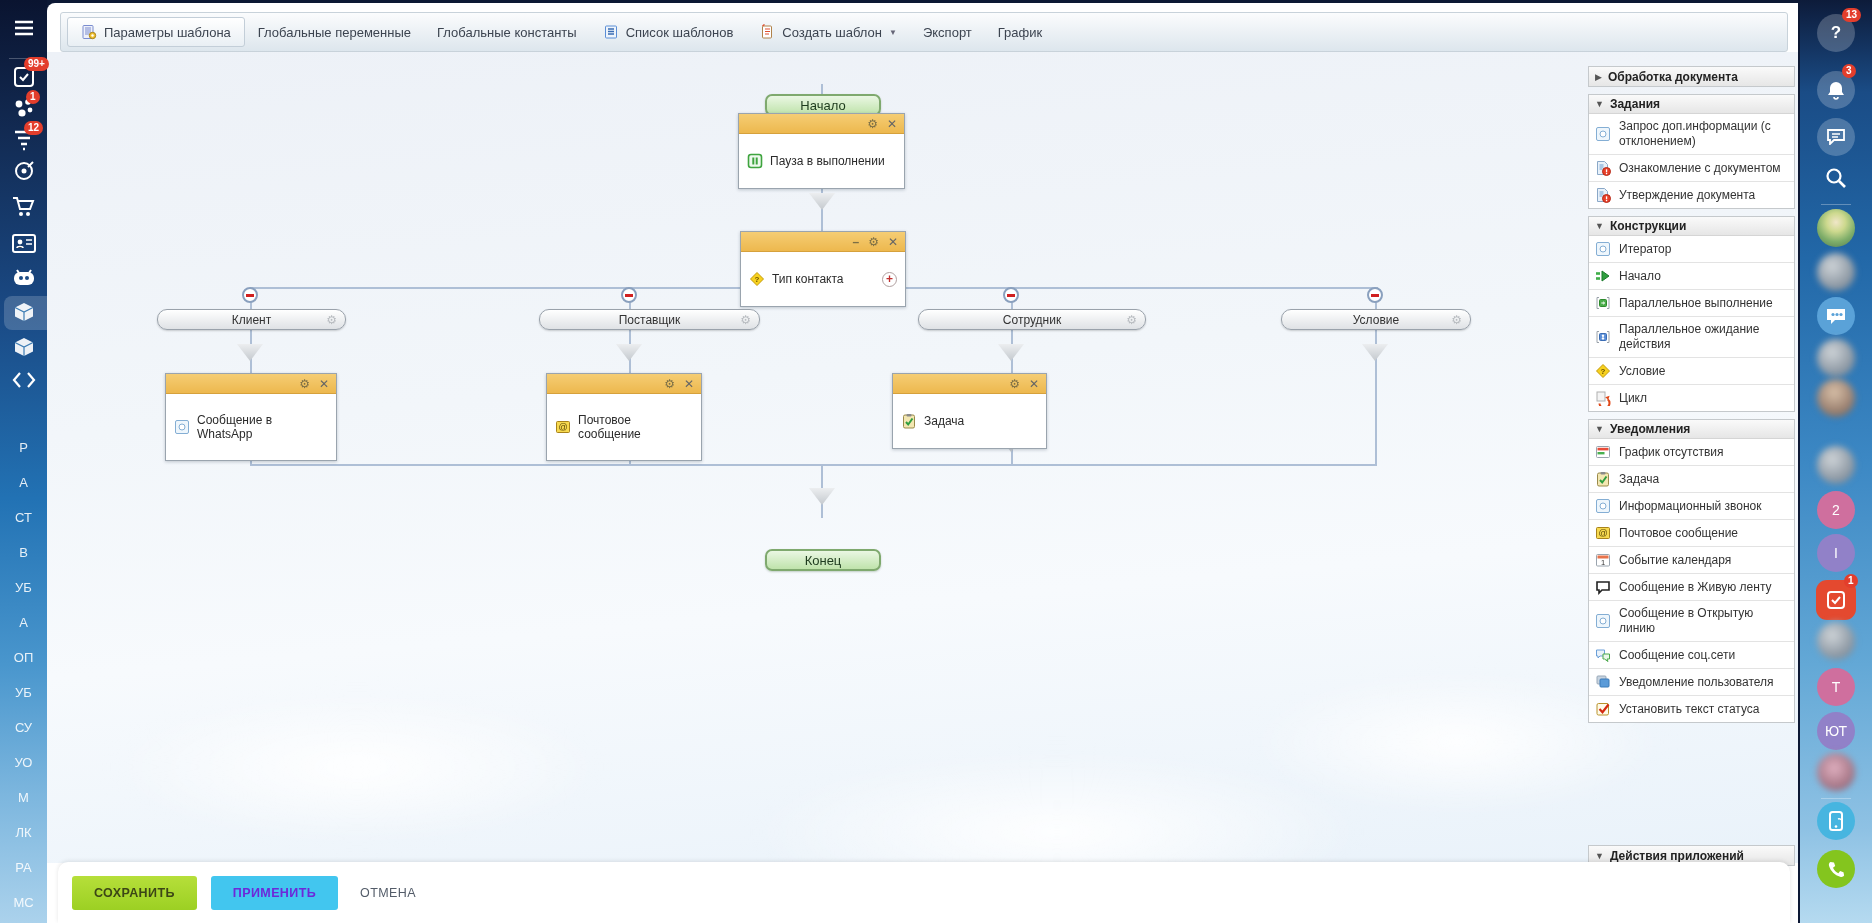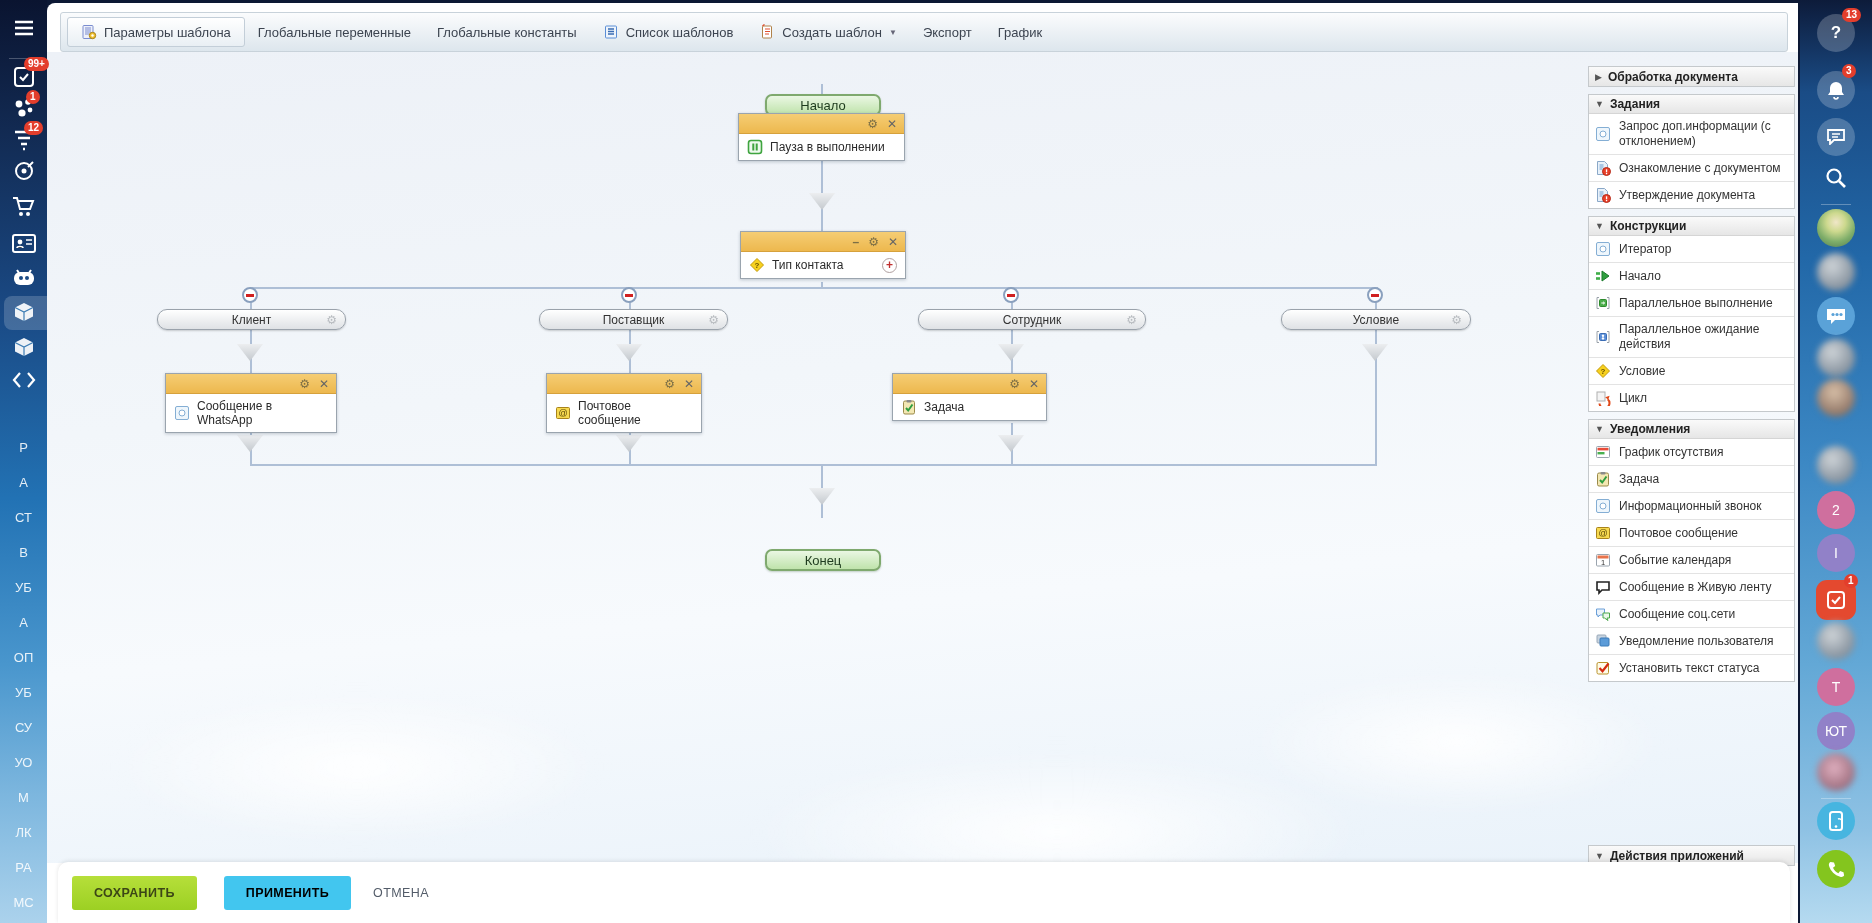--- a/index.html
+++ b/index.html
@@ -36,21 +36,21 @@
   .cloud{position:absolute;border-radius:50%;background:radial-gradient(closest-side,rgba(255,255,255,.95),rgba(255,255,255,0));filter:blur(10px);}
   .ln{position:absolute;background:#aebfd6;z-index:1;}
   .arr{position:absolute;width:26px;height:17px;background:linear-gradient(#eceef0,#c4c9ce);
     clip-path:polygon(0 0,100% 0,50% 100%);filter:drop-shadow(0 1px 1px rgba(100,110,125,.6));z-index:2;}
   .mcirc{position:absolute;width:16px;height:16px;border-radius:50%;background:#fff;border:2px solid #8aa0be;z-index:3;}
   .mcirc::after{content:"";position:absolute;left:2px;top:5px;width:8px;height:2.5px;background:#d02020;}
   .fcb{position:absolute;background:#fff;border:1px solid #9aa4ae;box-shadow:0 1px 3px rgba(40,60,80,.25);z-index:3;}
   .fcb-h{height:20px;background:linear-gradient(#f5cd74,#edb84e);border-bottom:1px solid #d6a13c;display:flex;align-items:center;justify-content:flex-end;gap:9px;padding:0 7px;}
   .hic{font-size:12px;color:#7c6f45;line-height:1;cursor:pointer;}
   .hic.x{color:#666;}
-  .fcb-b{display:flex;align-items:center;gap:7px;padding:5px 8px;font-size:12px;color:#2b2b2b;min-height:18px;}
+  .fcb-b{display:flex;align-items:center;gap:7px;padding:19px 8px;font-size:12px;color:#2b2b2b;min-height:18px;}
   .term{position:absolute;width:116px;height:22px;border:2px solid #7fa96e;border-radius:7px;z-index:3;
     background:linear-gradient(#eaf7e3,#bfe3ab);display:flex;align-items:center;justify-content:center;font-size:13px;color:#1e3b1e;box-shadow:0 1px 2px rgba(40,80,40,.25);margin-top:32px;}
   .bar{position:absolute;height:21px;border:1px solid #9aa2ab;border-radius:10px;z-index:3;
     background:linear-gradient(#ffffff,#dfe2e5);box-shadow:0 1px 2px rgba(0,0,0,.18);display:flex;align-items:center;justify-content:center;font-size:12px;color:#333;}
   .bar .gear{position:absolute;right:8px;color:#b8bcc0;font-size:12px;}
   .pluscirc{margin-left:auto;width:15px;height:15px;border-radius:50%;border:1px solid #b0a0a0;background:#fff;color:#c03030;font-weight:bold;font-size:12px;line-height:13px;text-align:center;}
   .pi{width:16px;height:16px;flex:none;}
 
   
   .panel{position:absolute;left:1588px;top:66px;width:207px;z-index:4;}
@@ -59,21 +59,21 @@
   .psec-h .caret{font-size:9px;color:#555;}
   .pitem{display:flex;align-items:center;gap:8px;padding:5px 6px;font-size:12px;color:#333;line-height:1.25;cursor:pointer;}
   .pitem + .pitem{border-top:1px solid #e3e3e3;}
   .psec-abs{position:absolute;left:0;top:779px;width:207px;}
 
   
   .footer{position:absolute;left:58px;top:862px;width:1732px;height:61px;background:#fff;border-radius:10px 10px 0 0;z-index:5;
     box-shadow:0 -1px 4px rgba(0,0,0,.1);display:flex;align-items:center;padding:0 14px;gap:14px;}
   .btn{border:none;border-radius:3px;font-size:12.5px;font-weight:bold;letter-spacing:.4px;padding:10px 22px;cursor:pointer;}
   .btn-save{background:linear-gradient(#b6df3a,#9cd023);color:#3c4616;}
-  .btn-apply{background:#42c6ef;color:#000000;margin-left:13px;}
+  .btn-apply{background:#42c6ef;color:#6d28d9;}
   .btn-cancel{background:none;color:#535c69;font-weight:normal;padding:10px 8px;}
 </style>
 </head>
 <body>
 
 <svg width="0" height="0" style="position:absolute">
   <defs>
     <symbol id="i-req" viewBox="0 0 16 16">
         <rect x="1.5" y="1.5" width="13" height="13" rx="1.5" fill="#eef6fc" stroke="#84aed4"></rect>
         <circle cx="8" cy="8" r="3" fill="#fff" stroke="#84aed4"></circle>
@@ -275,21 +275,21 @@
           </svg>
         <span>Тип контакта</span>
         <span class="pluscirc">+</span>
       </div>
     </div>
 
     <div class="bar" style="left:110px;top:257px;width:189px">
       <span>Клиент</span>
         <span class="gear">⚙</span>
     </div>
-    <div class="bar" style="left:492px;top:257px;width:189px">
+    <div class="bar" style="left:492px;top:257px;width:221px">
       <span>Поставщик</span>
         <span class="gear">⚙</span>
     </div>
     <div class="bar" style="left:871px;top:257px;width:228px">
       <span>Сотрудник</span>
         <span class="gear">⚙</span>
     </div>
     <div class="bar" style="left:1234px;top:257px;width:190px">
       <span>Условие</span>
         <span class="gear">⚙</span>
@@ -446,20 +446,26 @@
           <svg class="pi">
             <use href="#i-cal"></use>
           </svg>
           <span>Событие календаря</span>
         </div>
       <div class="pitem">
           <svg class="pi">
             <use href="#i-feed"></use>
           </svg>
           <span>Сообщение в Живую ленту</span>
+        </div>
+      <div class="pitem">
+          <svg class="pi">
+            <use href="#i-req"></use>
+          </svg>
+          <span>Сообщение в Открытую линию</span>
         </div>
       <div class="pitem">
           <svg class="pi">
             <use href="#i-social"></use>
           </svg>
           <span>Сообщение соц.сети</span>
         </div>
       <div class="pitem">
           <svg class="pi">
             <use href="#i-unotify"></use>

